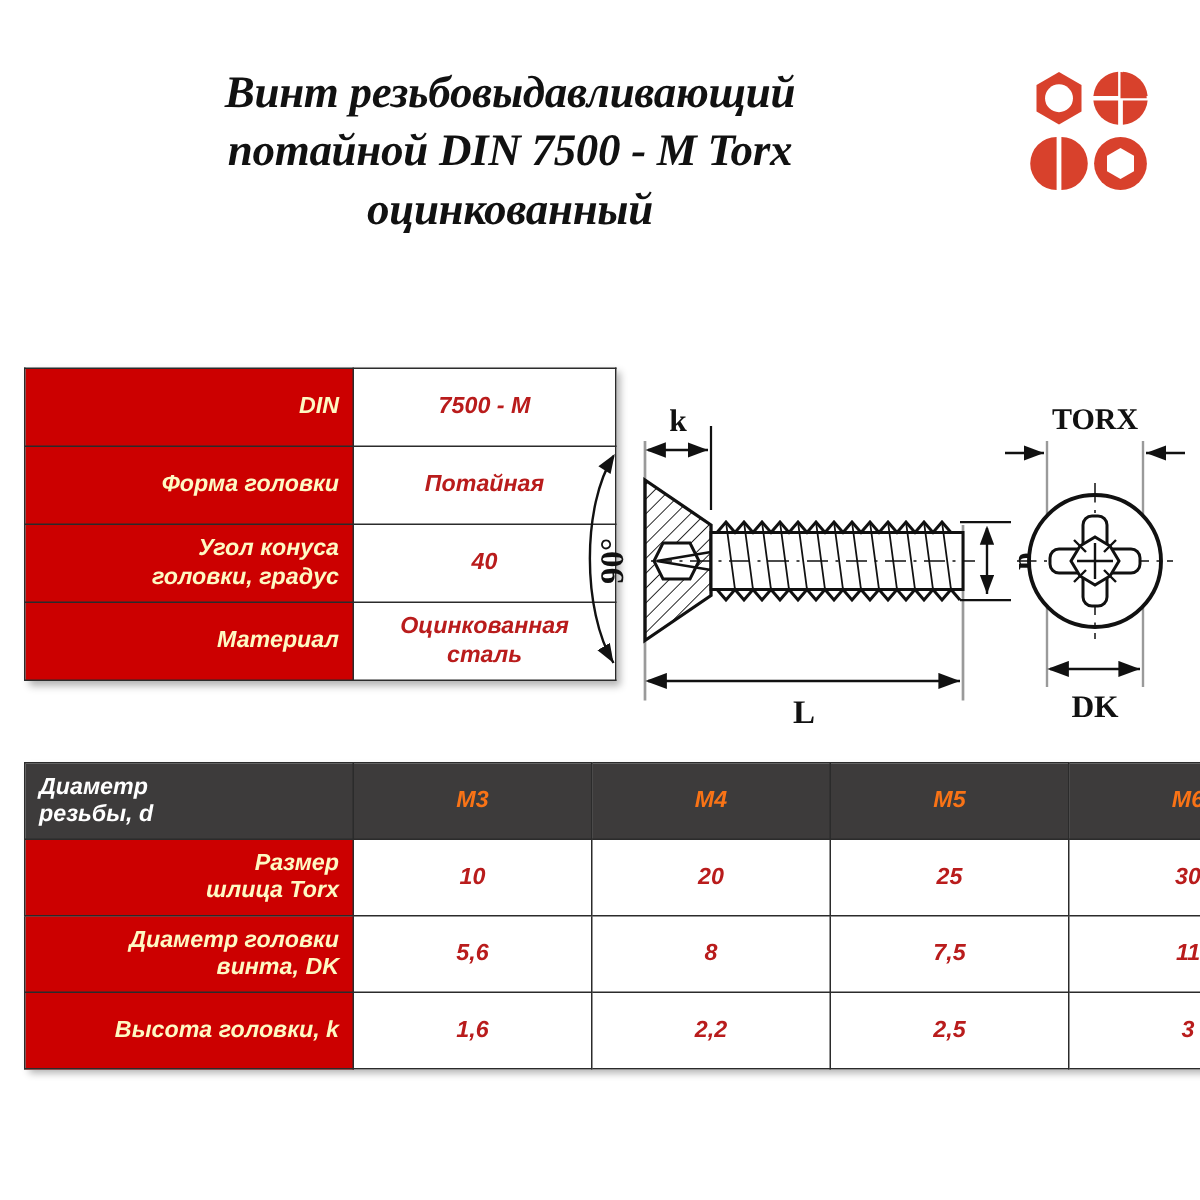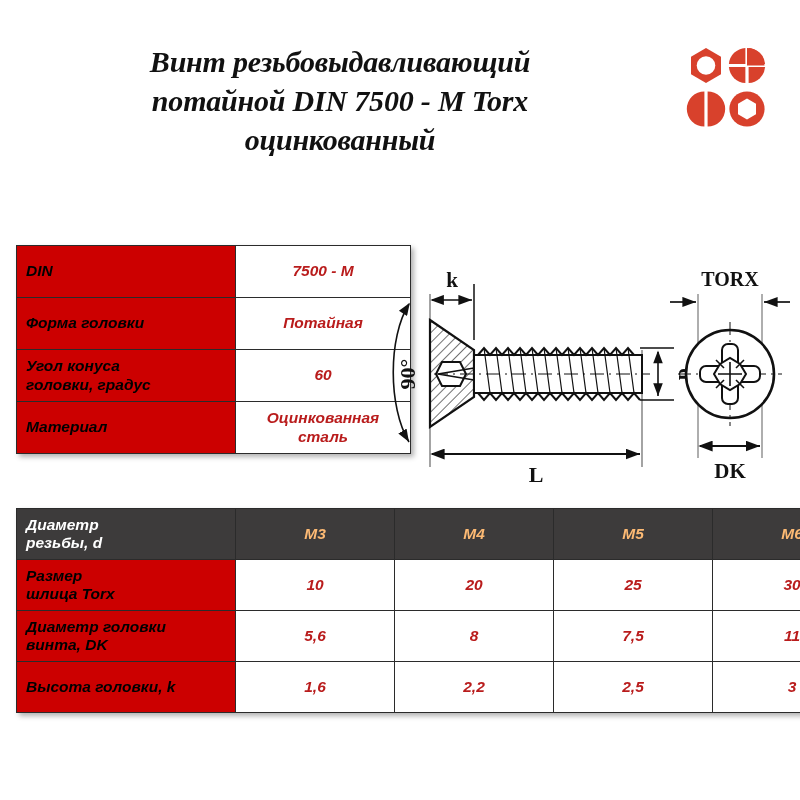--- a/index.html
+++ b/index.html
@@ -55,34 +55,34 @@
     border: 1px solid #2b2b2b;
     font-style: italic;
     font-weight: bold;
     font-size: 15.5px;
     line-height: 1.18;
     padding: 5px 9px;
     vertical-align: middle;
   }
   .lbl {
     background: #cc0000;
-    color: #000000;
-    text-align: left;
+    color: #fef9c3;
+    text-align: right;
   }
   .val {
     background: #ffffff;
     color: #b91c1c;
     text-align: center;
   }
   .hdr {
     background: #3d3b3b;
     color: #ffffff;
   }
   .hdr.lbl { text-align: left; }
-  .hdr.val { text-align: center; background: #3d3b3b; color: #fdba74; }
+  .hdr.val { text-align: center; background: #3d3b3b; color: #f97316; }
 
   
   #spec-table {
     left: 16px; top: 245px;
     width: 356px;
   }
   #spec-table td.lbl { width: 200px; }
   #spec-table td.val { width: 156px; }
   #spec-table tr { height: 52px; }
 
@@ -148,21 +148,21 @@
     <tr>
       <td class="lbl">DIN</td>
       <td class="val">7500 - M</td>
     </tr>
     <tr>
       <td class="lbl">Форма головки</td>
       <td class="val">Потайная</td>
     </tr>
     <tr>
       <td class="lbl">Угол конуса<br>головки, градус</td>
-      <td class="val">60</td>
+      <td class="val">40</td>
     </tr>
     <tr>
       <td class="lbl">Материал</td>
       <td class="val">Оцинкованная<br>сталь</td>
     </tr>
   </tbody>
 </table>
 
 <table class="tbl" id="sizes-table">
   <tbody>

